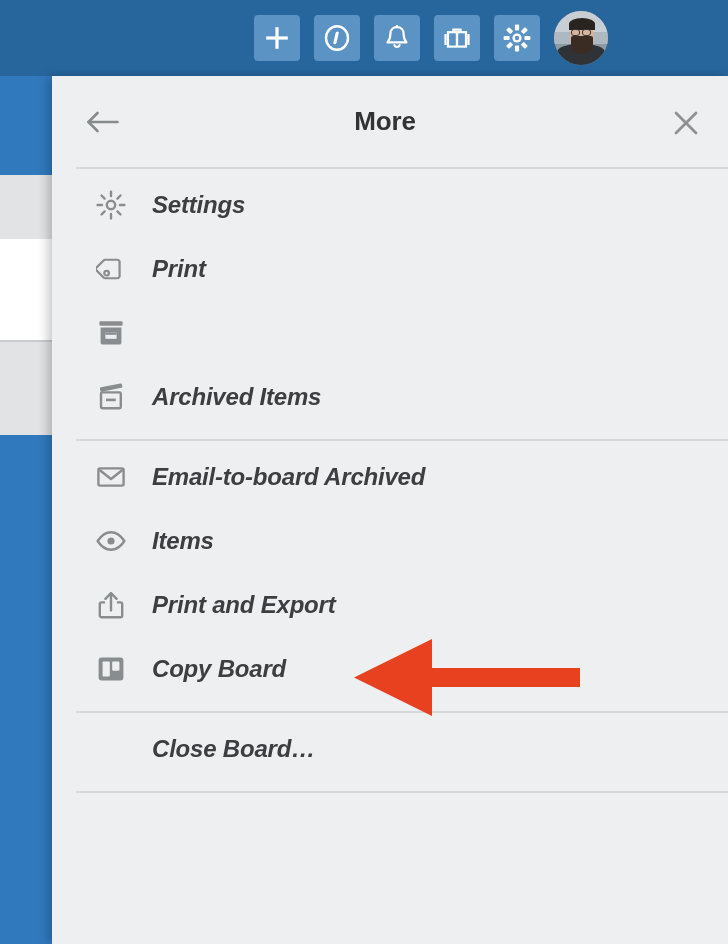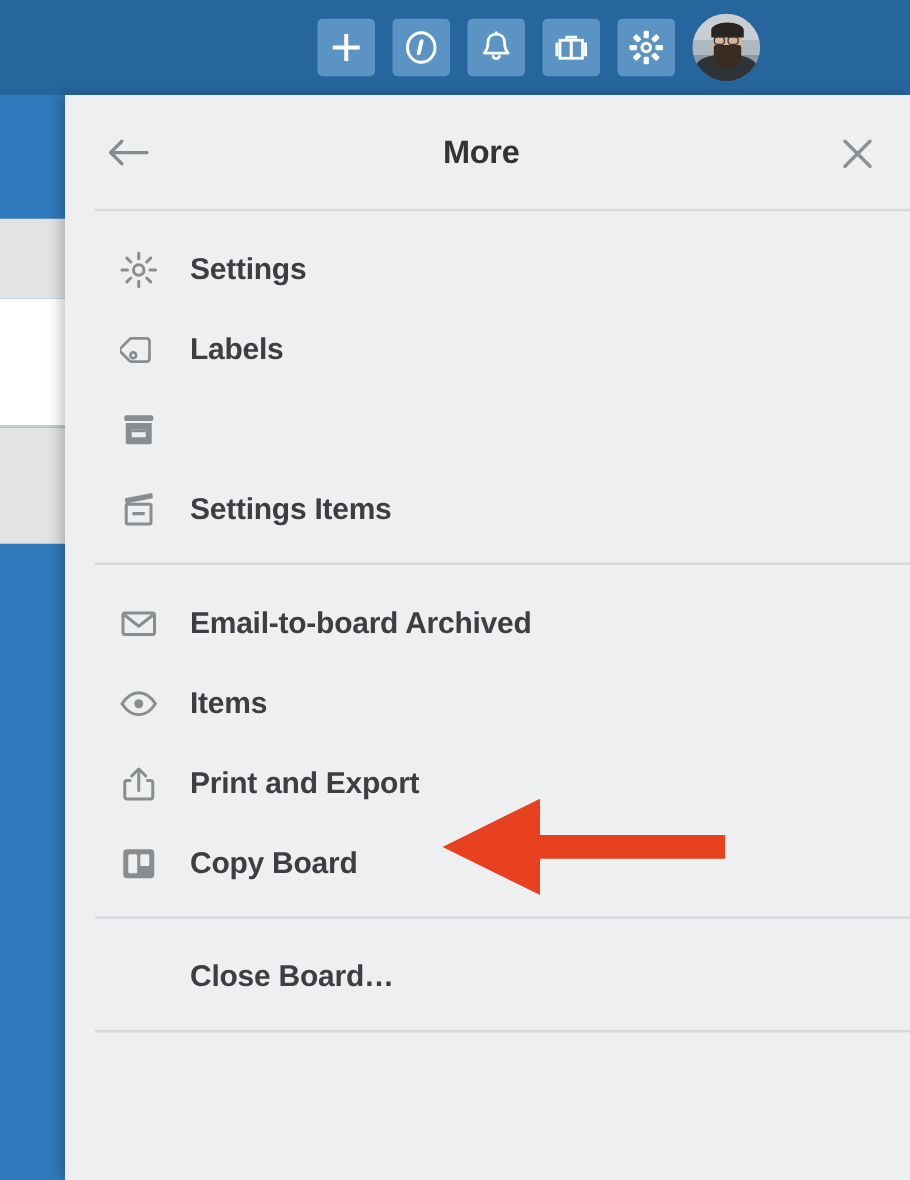--- a/index.html
+++ b/index.html
@@ -89,21 +89,21 @@
     position: absolute; right: 26px; top: 32px;
     width: 32px; height: 30px; cursor: pointer;
     display: flex; align-items: center; justify-content: center;
   }
 
   .divider {
     height: 2px; background: #d6d9db;
     margin-left: 24px; margin-right: 0px;
   }
 
-  .menu-group { padding-top: 15px; padding-bottom: 10px; }
+  .menu-group { padding-top: 4px; padding-bottom: 10px; font-style: italic; }
   .menu-item {
     display: flex; align-items: center;
     height: 64px; padding-left: 42px; cursor: pointer;
   }
   .menu-item .mi-icon {
     width: 34px; height: 34px;
     display: flex; align-items: center; justify-content: center;
     margin-right: 24px; flex: none;
   }
   .menu-item .mi-label {
@@ -225,21 +225,21 @@
         <span class="mi-label">Settings</span>
       </div>
 
       <div class="menu-item">
         <span class="mi-icon">
           <svg width="30" height="30" viewBox="0 0 30 30">
             <path d="M17.6 3.4 L27 12.8 a2.4 2.4 0 0 1 0 3.4 l-10.8 10.8 a2.4 2.4 0 0 1 -3.4 0 L3.4 17.6 a2.4 2.4 0 0 1 -0.7 -1.7 V5.2 a2.4 2.4 0 0 1 2.4 -2.4 h10.7 a2.4 2.4 0 0 1 1.8 0.6 z" fill="none" stroke="#8a8d8f" stroke-width="2.4" transform="rotate(-45 15 15) scale(0.92) translate(1.3 1.3)"></path>
             <circle cx="10.6" cy="19.2" r="2.3" fill="none" stroke="#8a8d8f" stroke-width="2.2"></circle>
           </svg>
         </span>
-        <span class="mi-label">Labels</span>
+        <span class="mi-label">Print</span>
       </div>
 
       <div class="menu-item">
         <span class="mi-icon">
           <svg width="30" height="30" viewBox="0 0 30 30">
             <rect x="3.4" y="3.2" width="23.2" height="4.6" rx="1.4" fill="#8a8d8f"></rect>
             <path d="M4.6 9.4 h20.8 v15.4 a1.6 1.6 0 0 1 -1.6 1.6 H6.2 a1.6 1.6 0 0 1 -1.6 -1.6 z" fill="#8a8d8f"></path>
             <rect x="9.4" y="14.6" width="11.2" height="6.2" fill="#edeff0"></rect>
             <rect x="9.4" y="14.6" width="11.2" height="2.2" fill="#8a8d8f"></rect>
           </svg>
@@ -247,21 +247,21 @@
       </div>
 
       <div class="menu-item">
         <span class="mi-icon">
           <svg width="30" height="30" viewBox="0 0 30 30">
             <rect x="4" y="3.4" width="22.4" height="4.4" rx="1.2" fill="#8a8d8f" transform="rotate(-11 15 6)"></rect>
             <rect x="5" y="10.4" width="19.8" height="15.8" rx="1.2" fill="none" stroke="#8a8d8f" stroke-width="2.4"></rect>
             <rect x="10" y="16.6" width="9.8" height="2.6" fill="#8a8d8f"></rect>
           </svg>
         </span>
-        <span class="mi-label">Settings Items</span>
+        <span class="mi-label">Archived Items</span>
       </div>
     </div>
 
     <div class="divider"></div>
 
     <div class="menu-group">
 
       <div class="menu-item">
         <span class="mi-icon">
           <svg width="30" height="30" viewBox="0 0 30 30">

